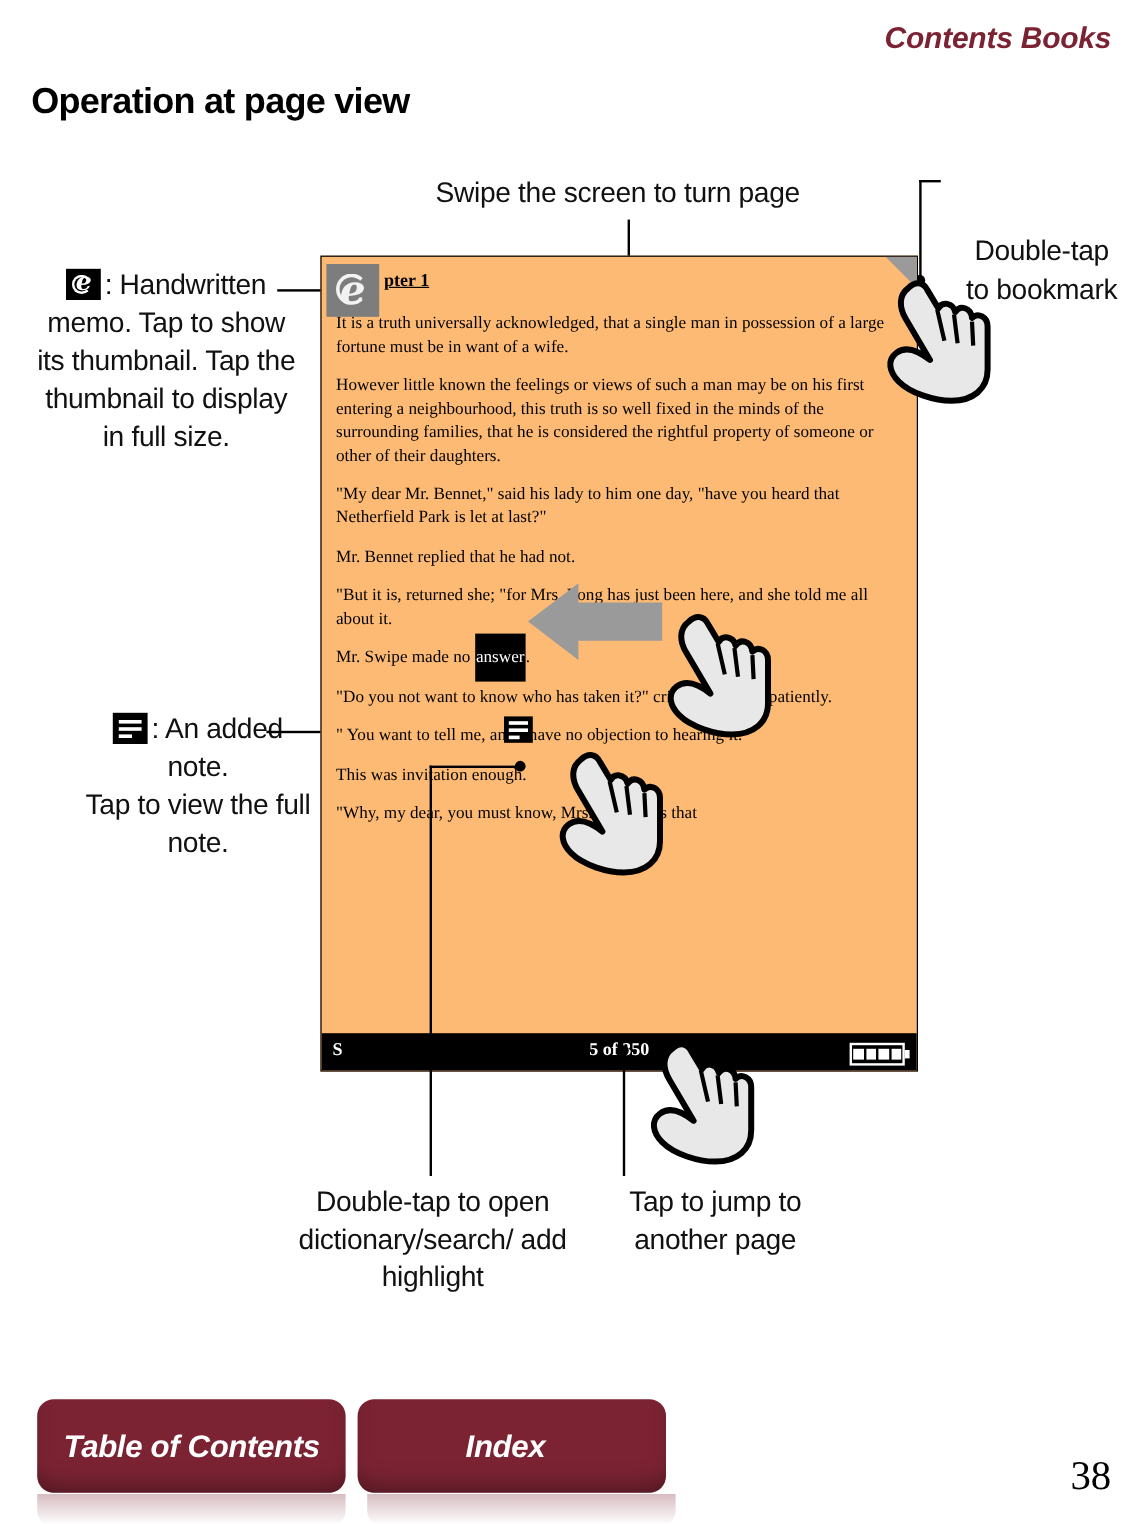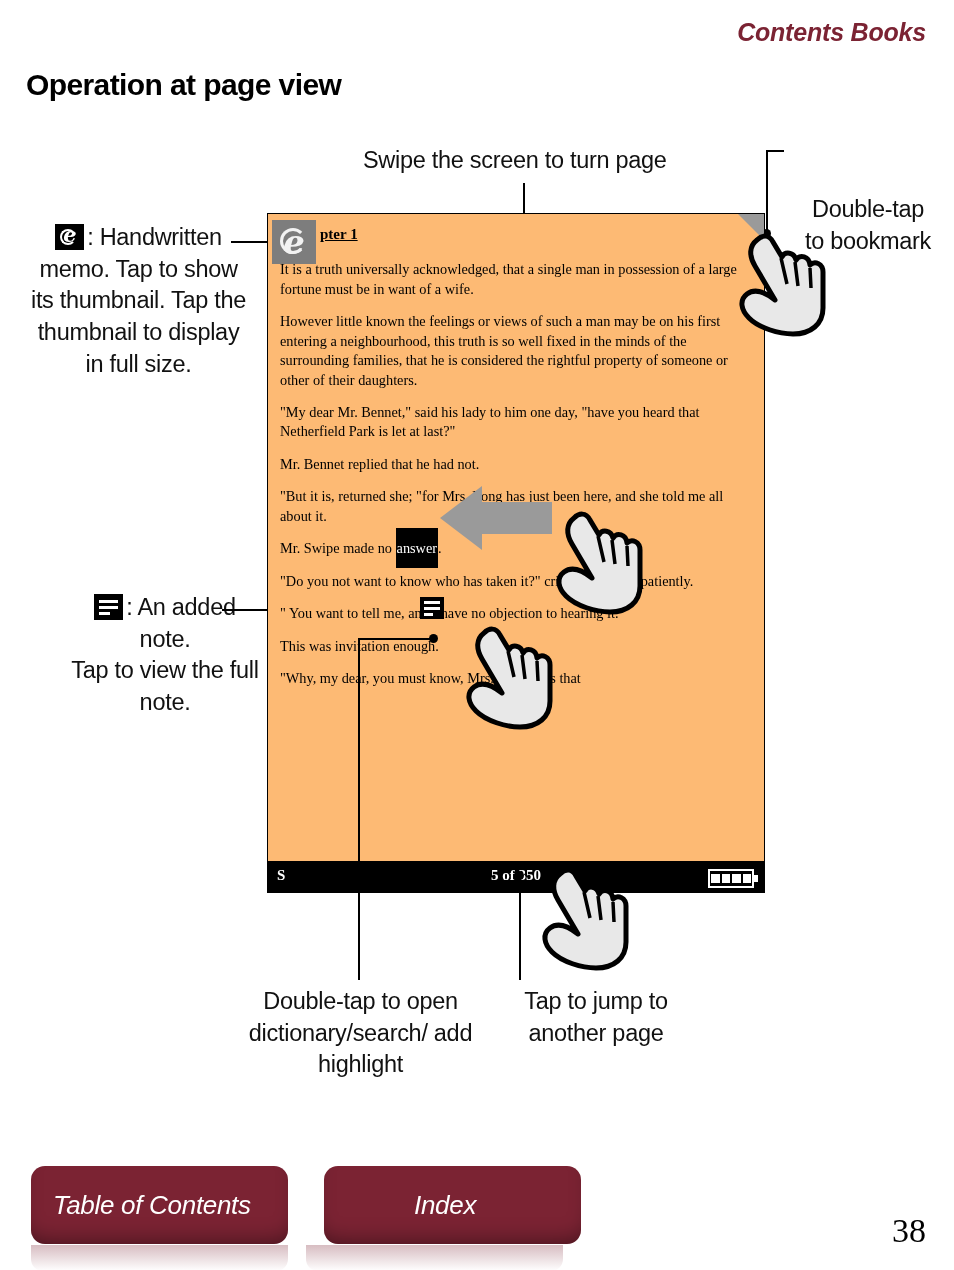--- a/index.html
+++ b/index.html
@@ -114,26 +114,26 @@
 
   
   #swipe-arrow{left:440px;top:484px;width:112px;height:68px;z-index:6;}
 
   
   .hand{z-index:7;}
 
   
   .footer-btn{
     position:absolute;height:78px;border-radius:14px;background:#7b2333;
-    color:#fff;font-style:italic;font-weight:normal;font-size:26px;
+    color:#fff;font-style:italic;font-weight:bold;font-size:26px;
     display:flex;align-items:center;letter-spacing:-0.3px;
     box-shadow:inset 0 -14px 22px -12px rgba(0,0,0,.45);
   }
   #btn-toc{left:31px;top:1166px;width:257px;padding-left:22px;box-sizing:border-box;}
-  #btn-index{left:324px;top:1166px;width:257px;padding-left:90px;box-sizing:border-box;}
+  #btn-index{left:298px;top:1166px;width:257px;padding-left:90px;box-sizing:border-box;}
   .btn-reflection{
     position:absolute;height:26px;border-radius:0 0 12px 12px;
     background:linear-gradient(to bottom,rgba(123,35,51,.30),rgba(123,35,51,0));
   }
   #refl-toc{left:31px;top:1245px;width:257px;}
   #refl-index{left:306px;top:1245px;width:257px;}
 
   #folio{right:28px;top:1212px;font-size:34px;color:#000;font-family:"Liberation Serif",serif;}
 </style>
 </head>

